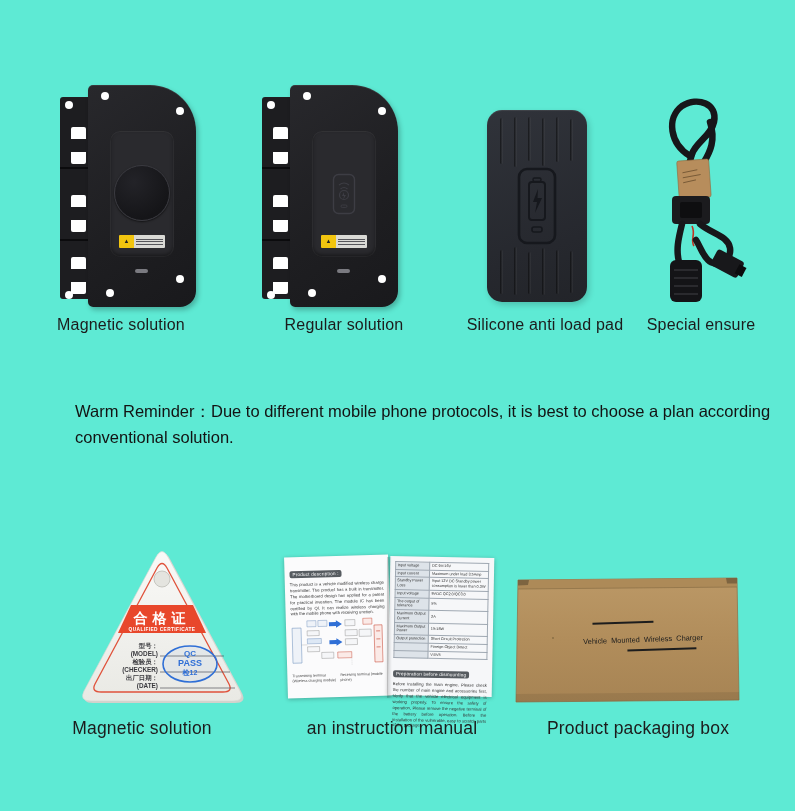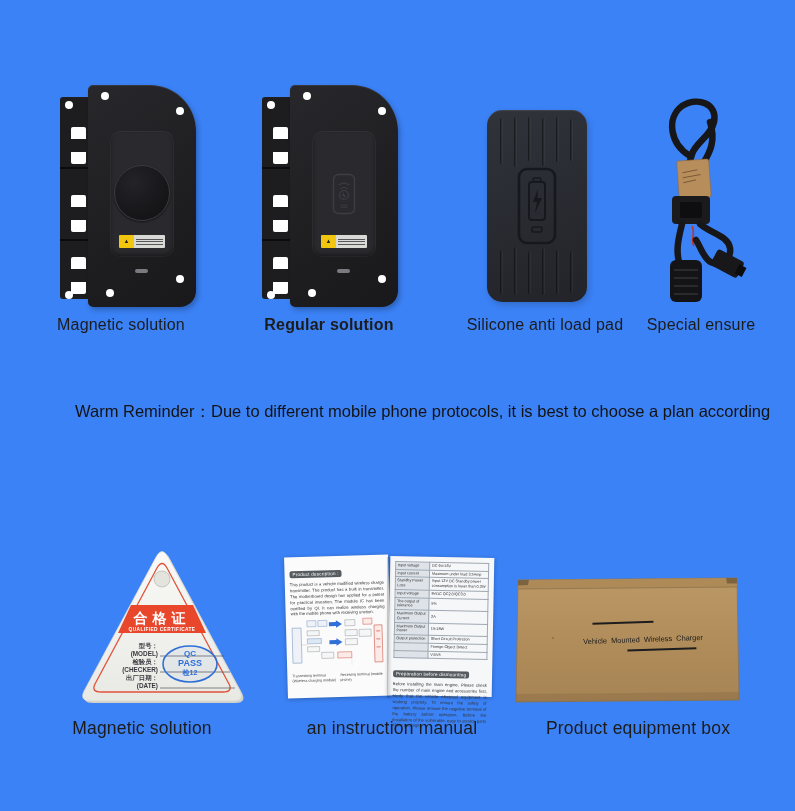--- a/index.html
+++ b/index.html
@@ -1,18 +1,18 @@
 <!DOCTYPE html>
 <html><head>
 <meta charset="utf-8">
 <style>
   * { margin:0; padding:0; box-sizing:border-box; }
   html,body { background:#fff; }
   .canvas {
-    position:relative; width:795px; height:811px; background:#3b82f6;
+    position:relative; width:795px; height:811px; background:#5eead4;
     font-family:"Liberation Sans", sans-serif; overflow:hidden; color:#1a1a1a;
   }
   .caption { position:absolute; text-align:center; font-size:16px; color:#1c1c1c; letter-spacing:.2px; }
   .caption.big { font-size:17.5px; }
 
   
   .bracket { position:absolute; width:136px; height:222px; }
   .b-arm { position:absolute; left:0; top:12px; width:40px; height:202px; background:#1d1d20; border-radius:3px;
            box-shadow:inset -2px 0 3px rgba(255,255,255,.04); }
   .arm-seam { position:absolute; left:0; width:100%; height:2px; background:#0b0b0d; }
@@ -196,26 +196,27 @@
       <line x1="22" y1="194" x2="46" y2="194" stroke="#2a2a2e" stroke-width="2"></line>
       <line x1="22" y1="202" x2="46" y2="202" stroke="#2a2a2e" stroke-width="2"></line>
     </g>
     <g transform="rotate(28 74 172)">
       <rect x="60" y="162" width="30" height="18" rx="3" fill="#18181b"></rect>
       <rect x="86" y="166" width="8" height="10" fill="#0c0c0e"></rect>
     </g>
   </svg>
 
   <div class="caption" style="left:41px; top:316px; width:160px;">Magnetic solution</div>
-  <div class="caption" style="left:249px; top:316px; width:160px;font-weight:bold;">Regular solution</div>
+  <div class="caption" style="left:264px; top:316px; width:160px;">Regular solution</div>
   <div class="caption" style="left:455px; top:316px; width:180px;">Silicone anti load pad</div>
   <div class="caption" style="left:631px; top:316px; width:140px;">Special ensure</div>
 
   <div class="reminder">
     <div>Warm Reminder：Due to different mobile phone protocols, it is best to choose a plan according</div>
+    <div>conventional solution.</div>
   </div>
 
   <svg class="figabs" style="left:72px; top:543px;" width="180" height="168" viewBox="0 0 180 168">
     <defs>
       <linearGradient id="gcert" x1="0" y1="0" x2="0" y2="1">
         <stop offset="0" stop-color="#f9f9f7"></stop>
           <stop offset="1" stop-color="#e9e9e4"></stop>
       </linearGradient>
     </defs>
     <path d="M84,14 Q90,3 96,14 L168,148 Q173,158 161,158 L19,158 Q7,158 12,148 Z" transform="translate(2,2)" fill="#d2d2cc"></path>
@@ -346,15 +347,15 @@
     <circle cx="38" cy="62" r="1" fill="#8a6f45"></circle>
     <g transform="rotate(-2 128 62)">
       <rect x="78" y="45" width="61" height="2" fill="#1d1d1d"></rect>
       <text x="128" y="66" text-anchor="middle" font-size="7.4" fill="#1d1d1d" word-spacing="2">Vehicle Mounted Wireless Charger</text>
       <rect x="112" y="73" width="69" height="2" fill="#1d1d1d"></rect>
     </g>
   </svg>
 
   <div class="caption big" style="left:62px; top:718px; width:160px;">Magnetic solution</div>
   <div class="caption big" style="left:302px; top:718px; width:180px;">an instruction manual</div>
-  <div class="caption big" style="left:543px; top:718px; width:190px;">Product equipment box</div>
+  <div class="caption big" style="left:543px; top:718px; width:190px;">Product packaging box</div>
 
 </div>
 
 </body></html>

